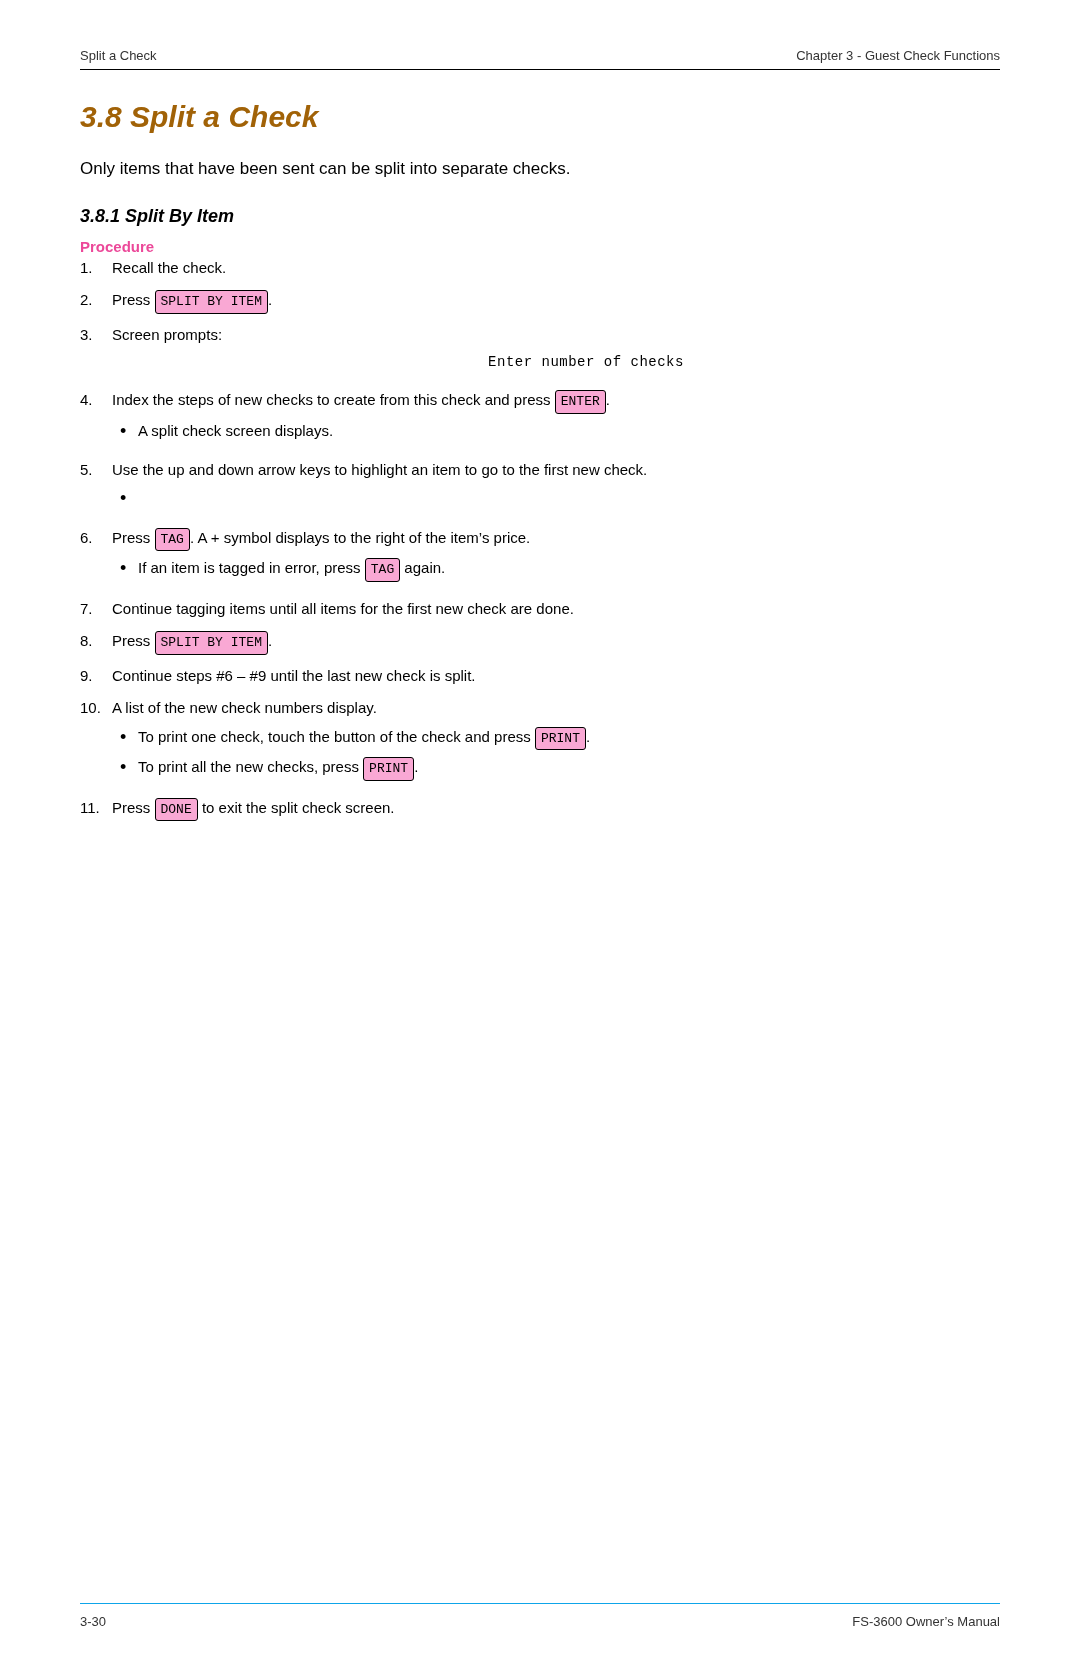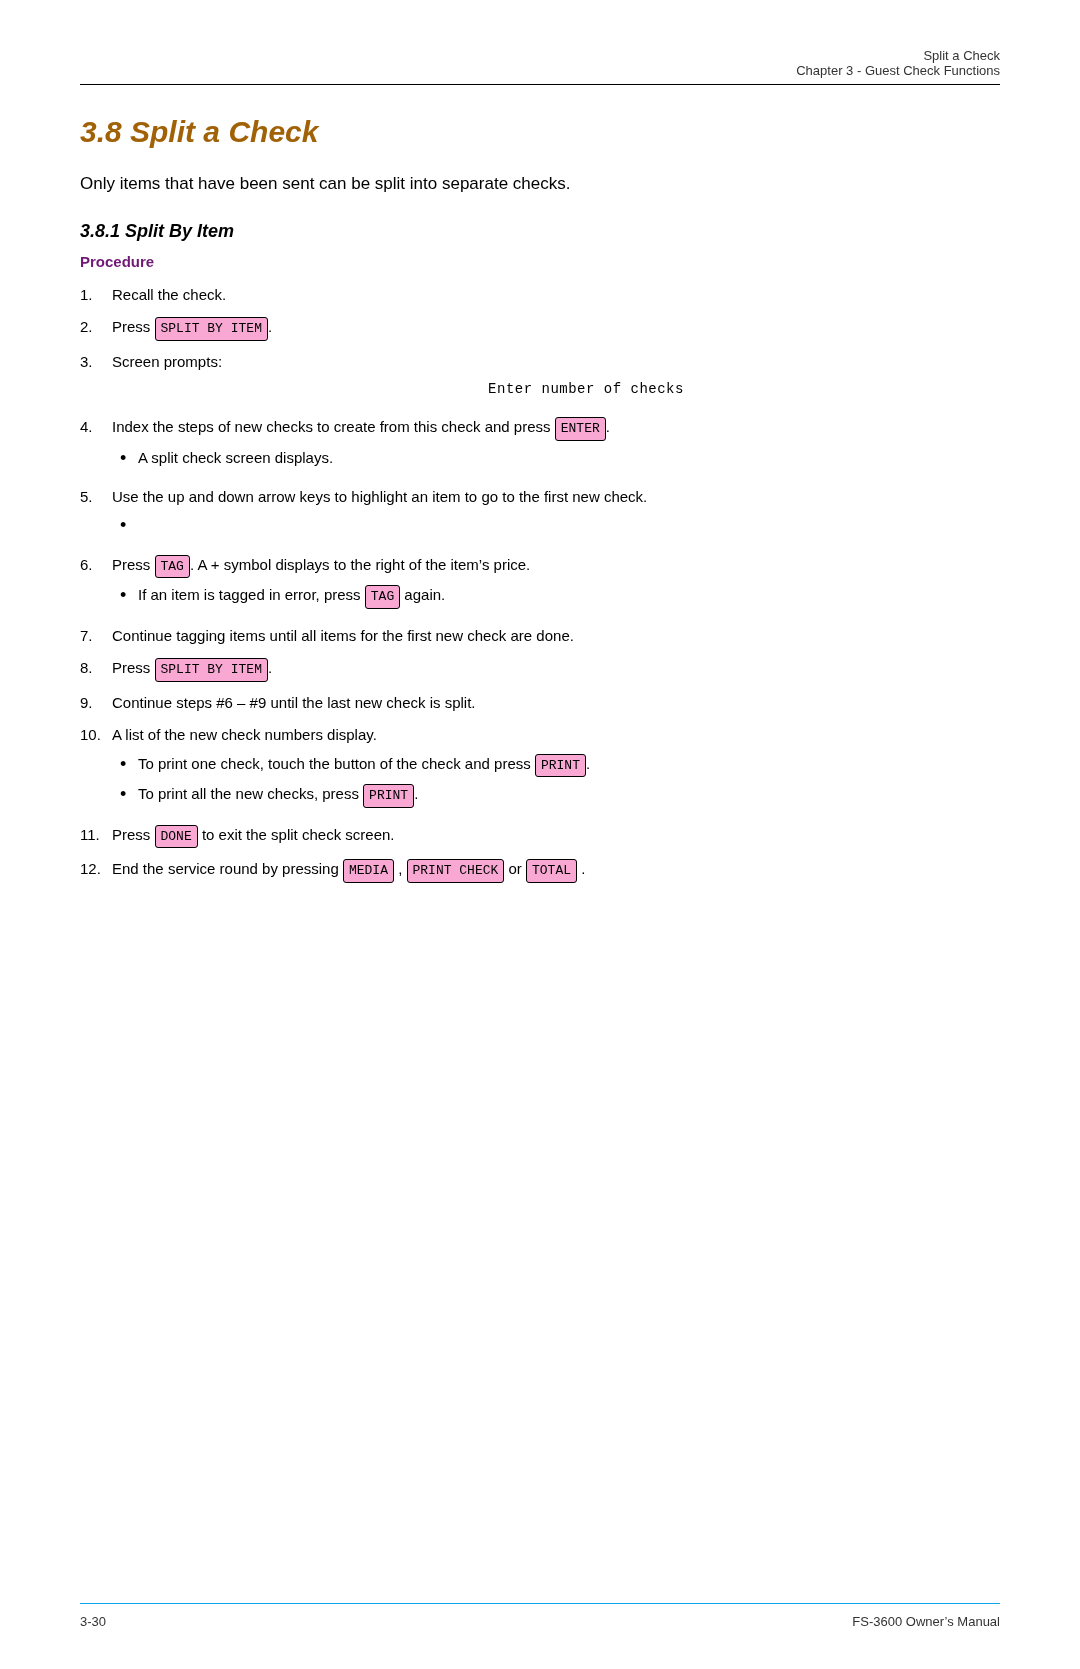--- a/index.html
+++ b/index.html
@@ -26,21 +26,20 @@
     }
 
     
     .page-header {
       display: flex;
       justify-content: space-between;
       align-items: flex-end;
       border-bottom: 1px solid #000;
       padding-bottom: 6px;
       margin-bottom: 30px;
-      flex-direction: column;
     }
 
     .header-left {
       font-size: 13px;
       color: #333;
     }
 
     .header-right {
       font-size: 13px;
       color: #333;
@@ -68,22 +67,22 @@
       font-weight: bold;
       font-style: italic;
       margin-bottom: 11px;
       color: #000;
     }
 
     
     .subsection-heading {
       font-size: 15px;
       font-weight: bold;
-      margin-bottom: 14px;
-      color: #701a75;
+      margin-bottom: 2px;
+      color: #ec4899;
     }
 
     
     .numbered-list {
       list-style: none;
       padding-left: 0;
       counter-reset: step-counter;
     }
 
     .numbered-list > li {
@@ -286,26 +285,20 @@
       </span>
     </li>
 
     <li>
       <span class="step-number">11.</span>
       <span class="step-content">
         <span>Press </span><span class="key">DONE</span><span> to exit the split check screen.</span>
       </span>
     </li>
 
-    <li>
-      <span class="step-number">12.</span>
-      <span class="step-content">
-        <span>End the service round by pressing </span><span class="key">MEDIA</span><span> , </span><span class="key">PRINT CHECK</span><span> or </span><span class="key">TOTAL</span><span> .</span>
-      </span>
-    </li>
 
   </ol>
 
   <div class="page-footer">
     <span class="footer-left">3-30</span>
     <span class="footer-right">FS-3600 Owner’s Manual</span>
   </div>
 
 </div>
 

